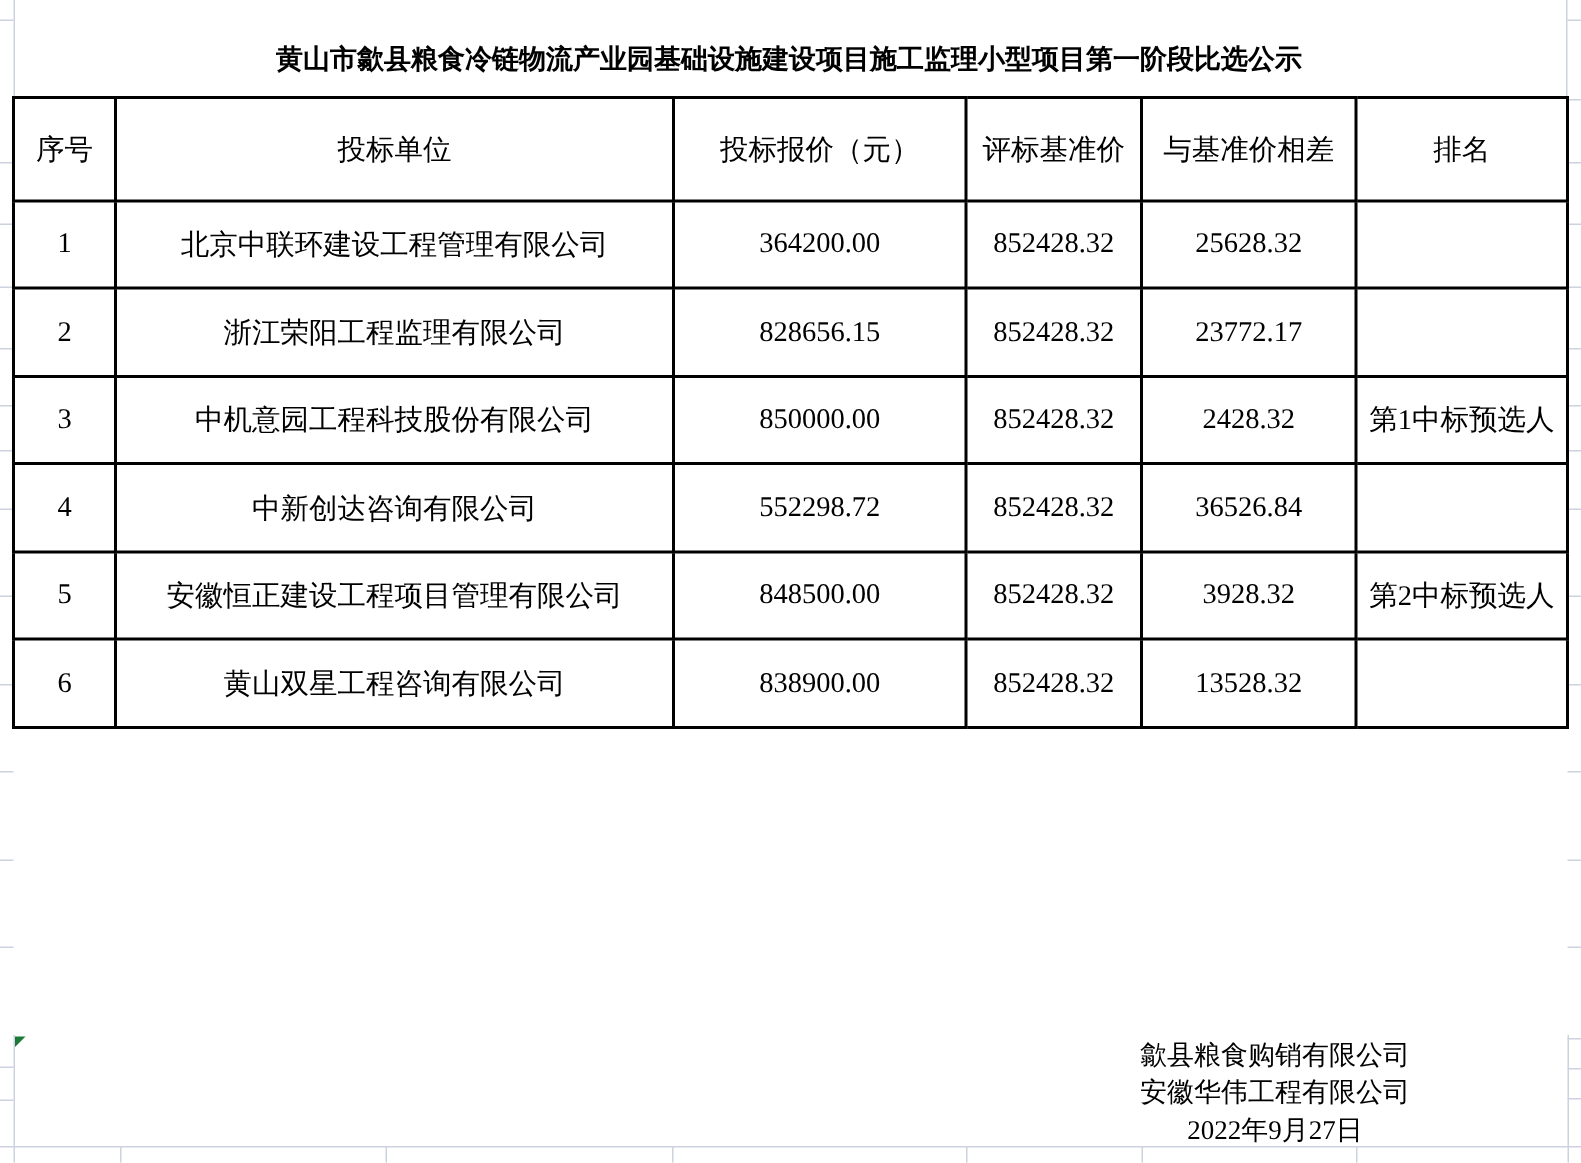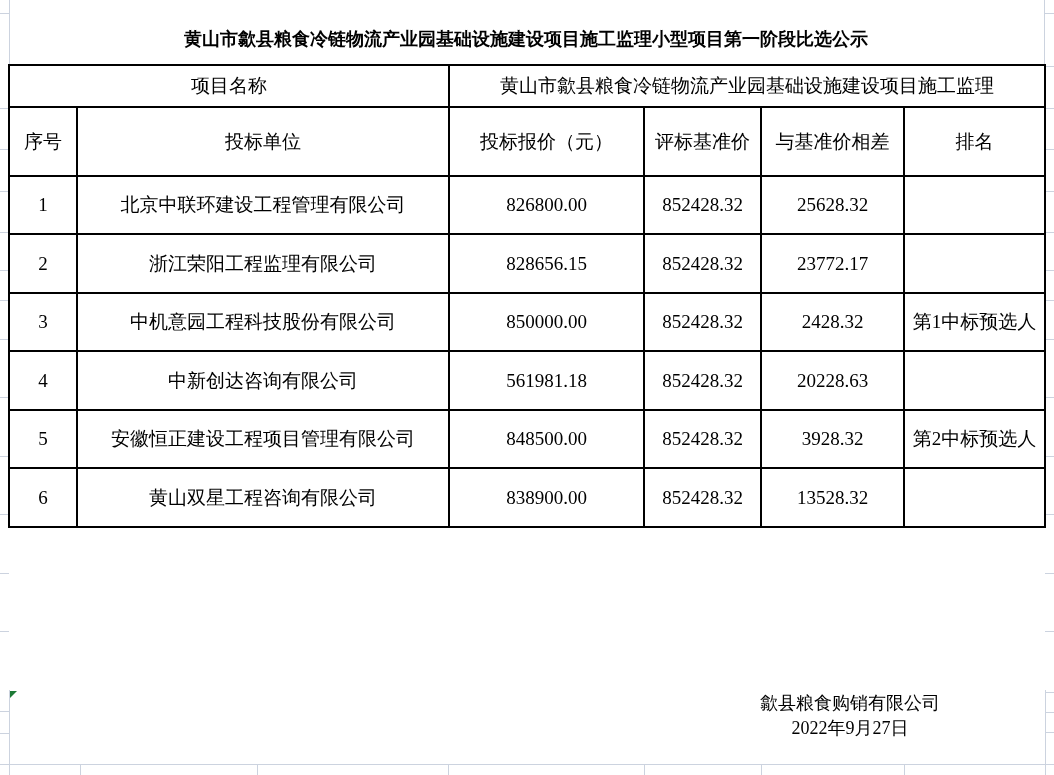--- a/index.html
+++ b/index.html
@@ -98,36 +98,32 @@
   <table id="main-table">
     <colgroup>
       <col style="width:68px">
         <col style="width:372px">
         <col style="width:195px">
       <col style="width:117px">
         <col style="width:143px">
         <col style="width:141px">
     </colgroup>
     <tbody>
-      <tr class="r-i1">
-        <td colspan="2">项目名称</td>
-        <td colspan="4">黄山市歙县粮食冷链物流产业园基础设施建设项目施工监理</td>
-      </tr>
       <tr class="r-head">
         <th>序号</th>
         <th>投标单位</th>
         <th>投标报价（元）</th>
         <th>评标基准价</th>
         <th>与基准价相差</th>
         <th>排名</th>
       </tr>
       <tr class="r-d1">
         <td>1</td>
         <td class="bidder-name">北京中联环建设工程管理有限公司</td>
-        <td>826800.00</td>
+        <td>364200.00</td>
         <td>852428.32</td>
         <td>25628.32</td>
         <td></td>
       </tr>
       <tr class="r-d2">
         <td>2</td>
         <td class="bidder-name">浙江荣阳工程监理有限公司</td>
         <td>828656.15</td>
         <td>852428.32</td>
         <td>23772.17</td>
@@ -137,23 +133,23 @@
         <td>3</td>
         <td class="bidder-name">中机意园工程科技股份有限公司</td>
         <td>850000.00</td>
         <td>852428.32</td>
         <td>2428.32</td>
         <td>第1中标预选人</td>
       </tr>
       <tr class="r-d4">
         <td>4</td>
         <td class="bidder-name">中新创达咨询有限公司</td>
-        <td>561981.18</td>
+        <td>552298.72</td>
         <td>852428.32</td>
-        <td>20228.63</td>
+        <td>36526.84</td>
         <td></td>
       </tr>
       <tr class="r-d5">
         <td>5</td>
         <td class="bidder-name">安徽恒正建设工程项目管理有限公司</td>
         <td>848500.00</td>
         <td>852428.32</td>
         <td>3928.32</td>
         <td>第2中标预选人</td>
       </tr>
@@ -165,16 +161,17 @@
         <td>13528.32</td>
         <td></td>
       </tr>
     </tbody>
   </table>
 
   <div id="error-marker"></div>
 
   <div id="footer-block">
     <div>歙县粮食购销有限公司</div>
+    <div>安徽华伟工程有限公司</div>
     <div>2022年9月27日</div>
   </div>
 
 </div>
 
 </body></html>

